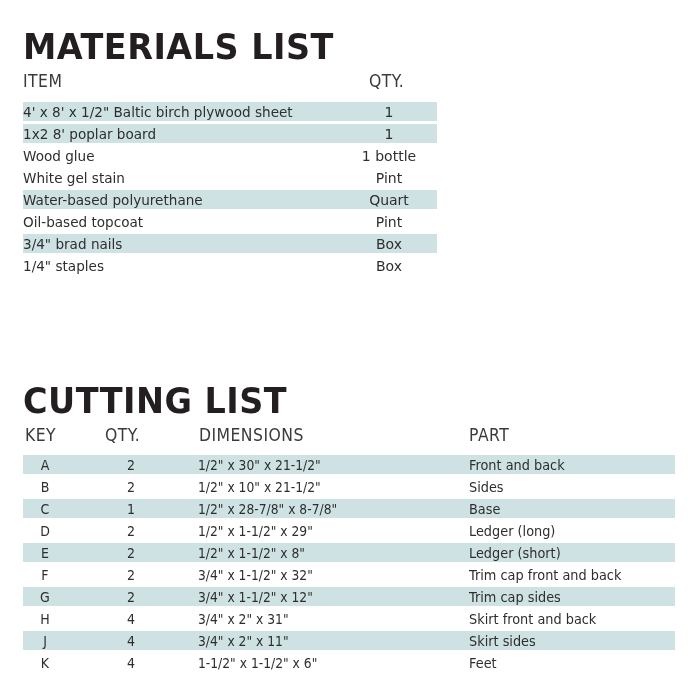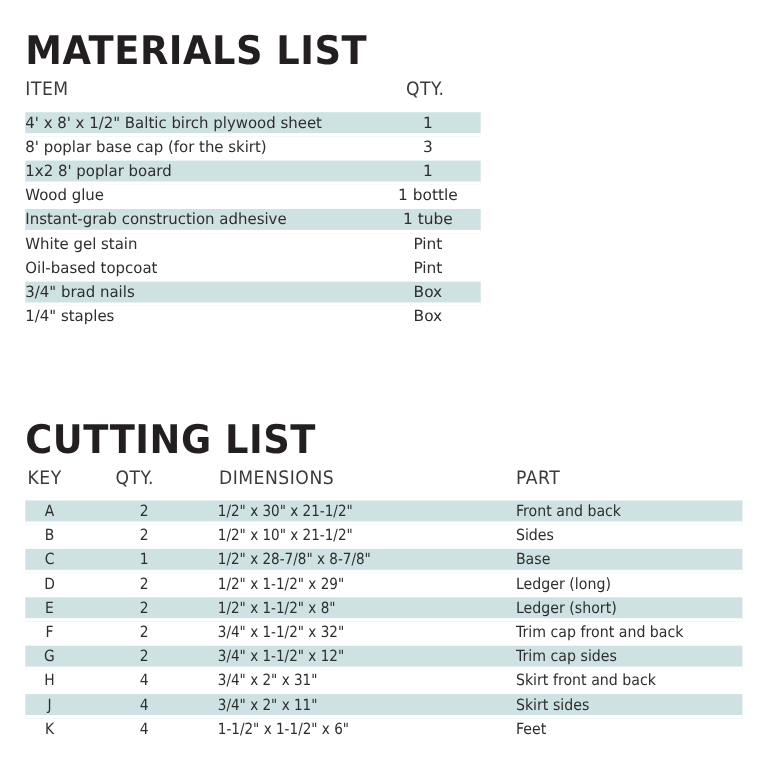--- a/index.html
+++ b/index.html
@@ -89,39 +89,35 @@
 
 <h1 id="materials-title" class="section-title">MATERIALS LIST</h1>
 <div class="col-head" style="left:23px; top:73px;">ITEM</div>
 <div class="col-head" style="left:369px; top:73px;">QTY.</div>
 
 <div id="materials-table" class="table">
   <div class="row band">
     <span class="cell item">4' x 8' x 1/2" Baltic birch plywood sheet</span>
     <span class="cell qty">1</span>
   </div>
-  <div class="row">
-    <span class="cell item">8' poplar base cap (for the skirt)</span>
-    <span class="cell qty">3</span>
-  </div>
   <div class="row band">
     <span class="cell item">1x2 8' poplar board</span>
     <span class="cell qty">1</span>
   </div>
   <div class="row">
     <span class="cell item">Wood glue</span>
     <span class="cell qty">1 bottle</span>
   </div>
-  <div class="row band">
-    <span class="cell item">Instant-grab construction adhesive</span>
-    <span class="cell qty">1 tube</span>
-  </div>
   <div class="row">
     <span class="cell item">White gel stain</span>
     <span class="cell qty">Pint</span>
+  </div>
+  <div class="row band">
+    <span class="cell item">Water-based polyurethane</span>
+    <span class="cell qty">Quart</span>
   </div>
   <div class="row">
     <span class="cell item">Oil-based topcoat</span>
     <span class="cell qty">Pint</span>
   </div>
   <div class="row band">
     <span class="cell item">3/4" brad nails</span>
     <span class="cell qty">Box</span>
   </div>
   <div class="row">

